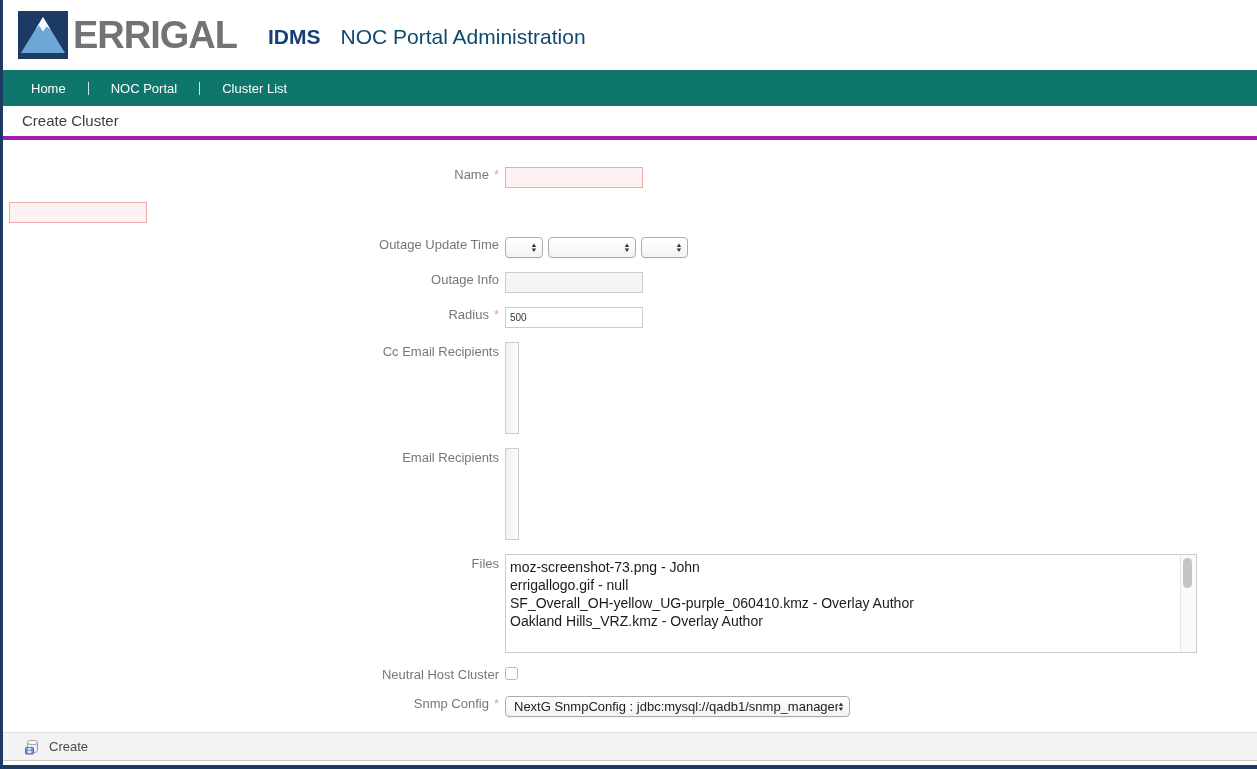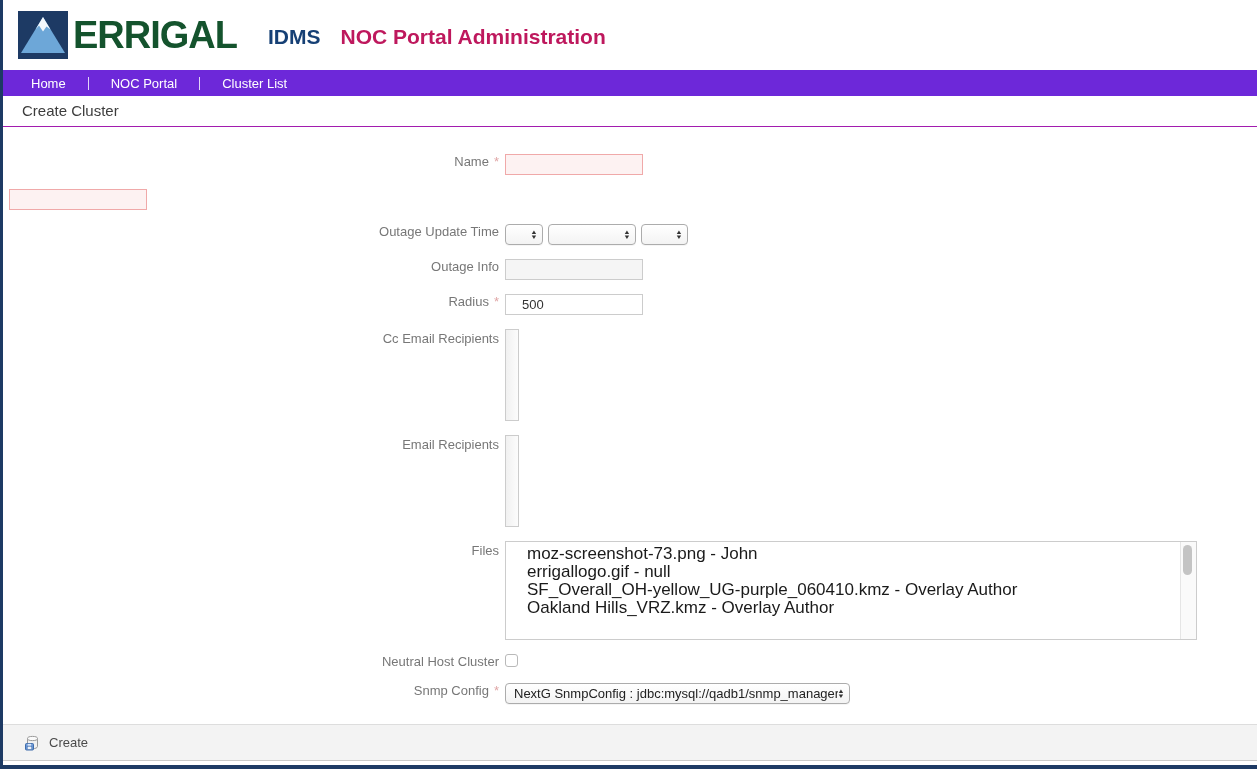--- a/index.html
+++ b/index.html
@@ -4,72 +4,72 @@
 <style>
   html,body { margin:0; padding:0; background:#fff; font-family:"Liberation Sans", sans-serif; }
   .page { position:relative; width:1257px; height:769px; box-sizing:border-box;
           border-left:3px solid #1d3a64; background:#fff; overflow:hidden; }
   .bottom-strip { position:absolute; left:-3px; bottom:0; width:1257px; height:4px; background:#1d3a64; }
 
   
   .app-header { height:70px; display:flex; align-items:center; padding-left:15px; background:#fff; }
   .logo { display:flex; align-items:center; }
   .logo svg { width:50px; height:48px; display:block; }
-  .logo-text { font-size:38px; font-weight:bold; color:#14532d; letter-spacing:-1px; margin-left:5px; }
+  .logo-text { font-size:38px; font-weight:bold; color:#737373; letter-spacing:-1px; margin-left:5px; }
   .app-title { margin-left:31px; display:flex; align-items:baseline; gap:20px; margin-top:4px; }
   .product { font-size:21px; font-weight:bold; color:#164075; }
-  .subtitle { font-size:21px; color:#be185d;font-weight:bold; }
-
-  
-  .navbar { height:26px; background:#6d28d9; display:flex; align-items:center; padding-left:28px; gap:22px; }
+  .subtitle { font-size:21px; color:#0c4a6e; }
+
+  
+  .navbar { height:36px; background:#0f766e; display:flex; align-items:center; padding-left:28px; gap:22px; }
   .navbar a { color:#ffffff; font-size:13px; text-decoration:none; }
   .nav-sep { width:1px; height:13px; background:rgba(255,255,255,0.8); }
 
   
   .page-title { margin:7px 0 0 0; padding:0 0 8px 19px; font-size:15px; line-height:15px;
-                font-weight:normal; color:#3d3d3d; border-bottom:1px solid #a21caf; }
+                font-weight:normal; color:#3d3d3d; border-bottom:4px solid #a21caf; }
 
   
   .form { margin-top:27px; }
   .row { display:flex; align-items:flex-start; margin-bottom:14px; }
   .row.top { align-items:flex-start; }
   .lbl { width:496px; text-align:right; font-size:13px; color:#777; flex:none; line-height:15px; }
   .row.top .lbl { padding-top:2px; }
   .req { color:#dfa5a5; margin-left:5px; }
   .ctrl { margin-left:6px; display:flex; align-items:center; gap:5px; }
 
   input.txt { width:138px; height:21px; box-sizing:border-box; border:1px solid #ccc;
-              background:#f5f5f5; font-size:13px; color:#333; padding:0 16px; outline:none; }
+              background:#f5f5f5; font-size:10px; color:#333; padding:0 4px; outline:none; }
   input.txt.required-empty { background:#fdf2f2; border-color:#f0a9a9; }
   input.txt.white { background:#ffffff; }
 
   .select { height:21px; box-sizing:border-box; border:1px solid #acacac; border-radius:4px;
             background:linear-gradient(#ffffff,#f3f3f3); display:flex; align-items:center;
             justify-content:space-between; padding:0 5px 0 8px; font-size:13px; color:#222;
             box-shadow:0 1px 0 rgba(0,0,0,0.04); cursor:default; }
   .arrows { display:flex; flex-direction:column; align-items:center; }
   .arrows i { font-style:normal; font-size:6px; line-height:5px; color:#333; transform:scaleX(1.25); }
   .sel-xs { width:38px; } .sel-md { width:88px; } .sel-sm { width:47px; }
   .sel-snmp { width:345px; }
   .sel-value { white-space:nowrap; overflow:hidden; }
 
   .mini-box { width:14px; height:92px; box-sizing:border-box; border:1px solid #ccc;
               background:linear-gradient(to right,#f1f1f1,#fcfcfc); }
 
   .listbox { width:692px; height:99px; box-sizing:border-box; border:1px solid #ccc; background:#fff;
              position:relative; padding:3px 18px 0 4px; overflow:hidden; }
-  .listbox .option { font-size:17px; line-height:18px; color:#1a1a1a; white-space:nowrap;margin-left:17px; }
+  .listbox .option { font-size:14px; line-height:18px; color:#1a1a1a; white-space:nowrap; }
   .scroll-track { position:absolute; top:0; right:0; bottom:0; width:15px; background:#fafafa; border-left:1px solid #e5e5e5; }
   .scroll-thumb { position:absolute; top:3px; left:2px; width:9px; height:30px; background:#c4c4c4; border-radius:6px; }
 
   .checkbox { width:13px; height:13px; box-sizing:border-box; border:1px solid #b9b9b9;
               border-radius:3px; background:#fff; cursor:pointer; }
 
   
-  .footer-bar { position:absolute; left:0; right:0; bottom:8px; height:37px; box-sizing:border-box;
+  .footer-bar { position:absolute; left:0; right:0; bottom:8px; height:29px; box-sizing:border-box;
                 background:#f3f3f3; border-top:1px solid #ddd; border-bottom:1px solid #c9c9c9;
                 display:flex; align-items:center; padding-left:21px; }
   .create-btn { display:flex; align-items:center; gap:9px; cursor:pointer; }
   .create-btn .btn-label { font-size:13px; color:#4a4a4a; }
 </style>
 </head>
 <body>
 
 <div class="page">
 

